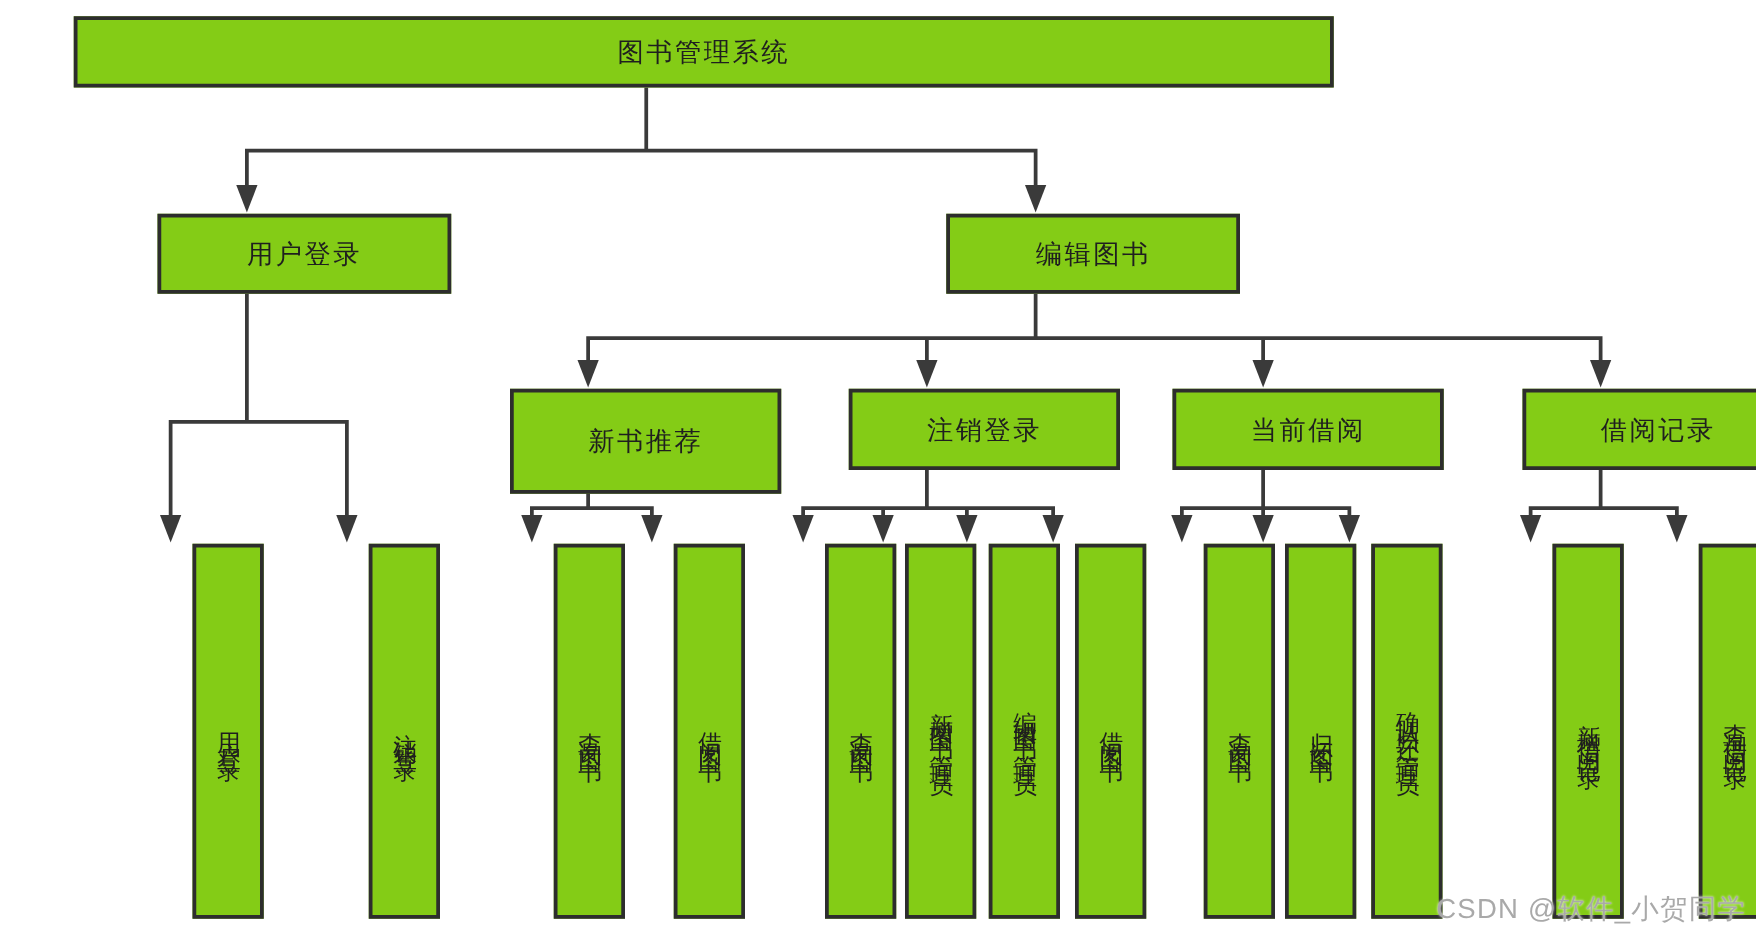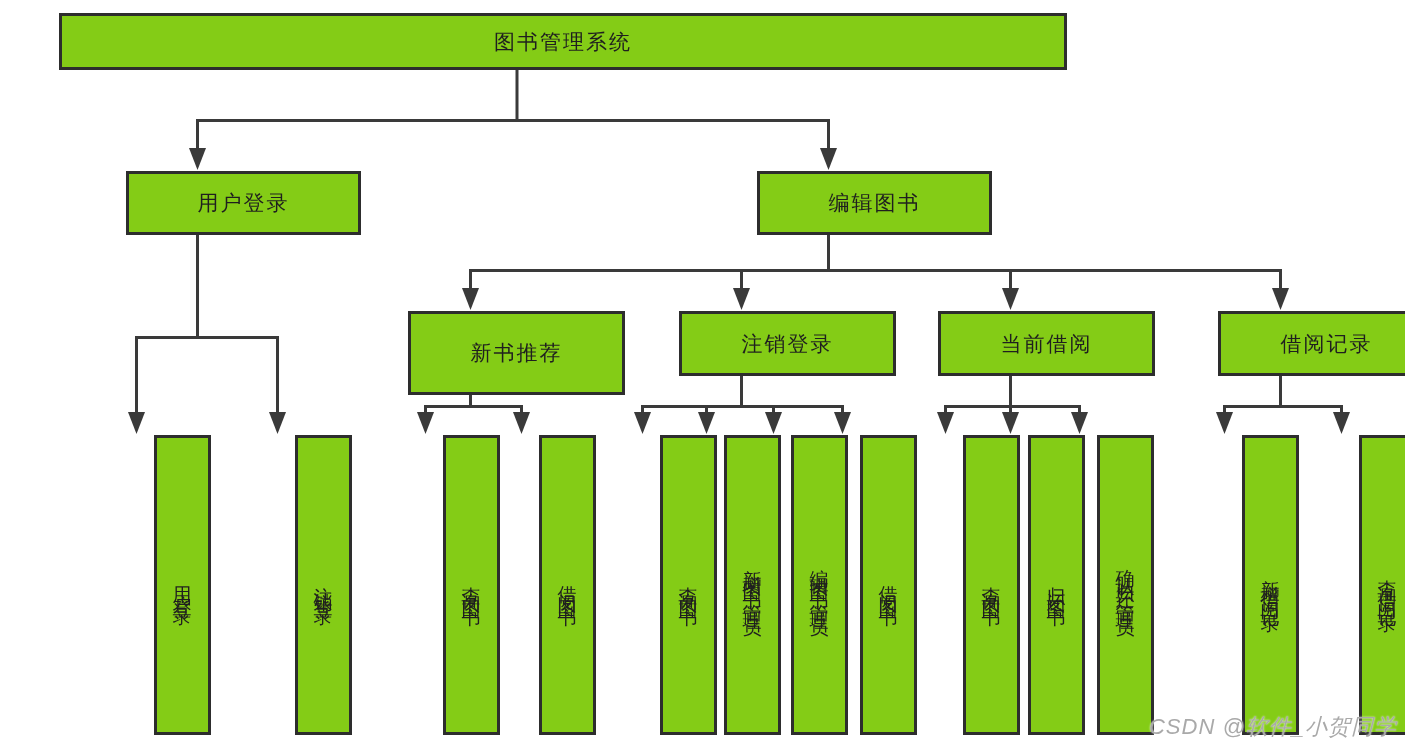--- a/index.html
+++ b/index.html
@@ -56,21 +56,20 @@
   .n-f12{left:1196px;}.n-f13{left:1313px;}
   .watermark{
     position:absolute;
     right:8px;top:712px;
     font-size:22px;
     color:var(--watermark);
     z-index:2;
     letter-spacing:1px;
     text-shadow:0 0 2px #ffffff;
     white-space:nowrap;
-    font-style:italic;
   }
 </style>
 </head>
 <body>
 
 <div class="stage">
 
   <svg class="wires" width="1405" height="747" viewBox="0 0 1405 747" aria-hidden="true">
 
     <path d="M517 70 V119 M197.5 120.5 H828.5 M197.5 119 V152 M828.5 119 V152"></path>

